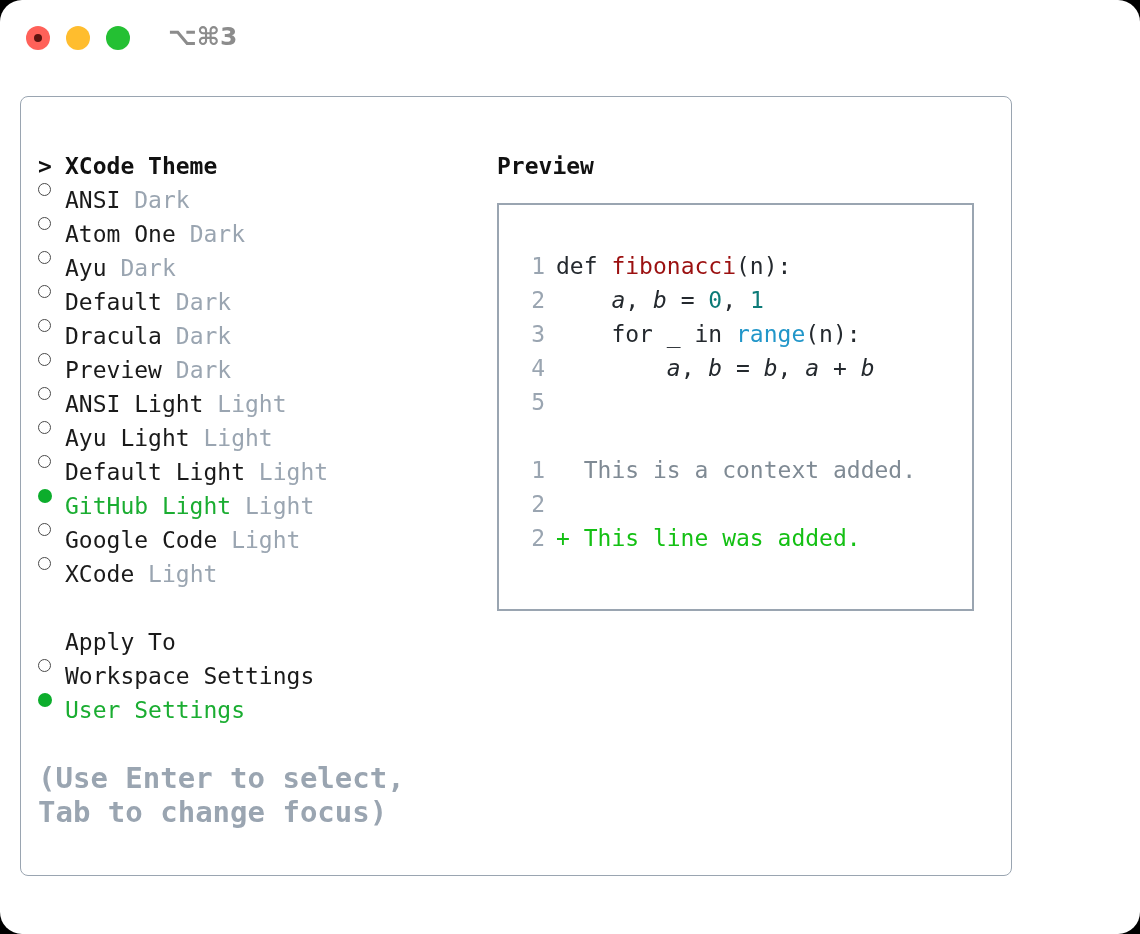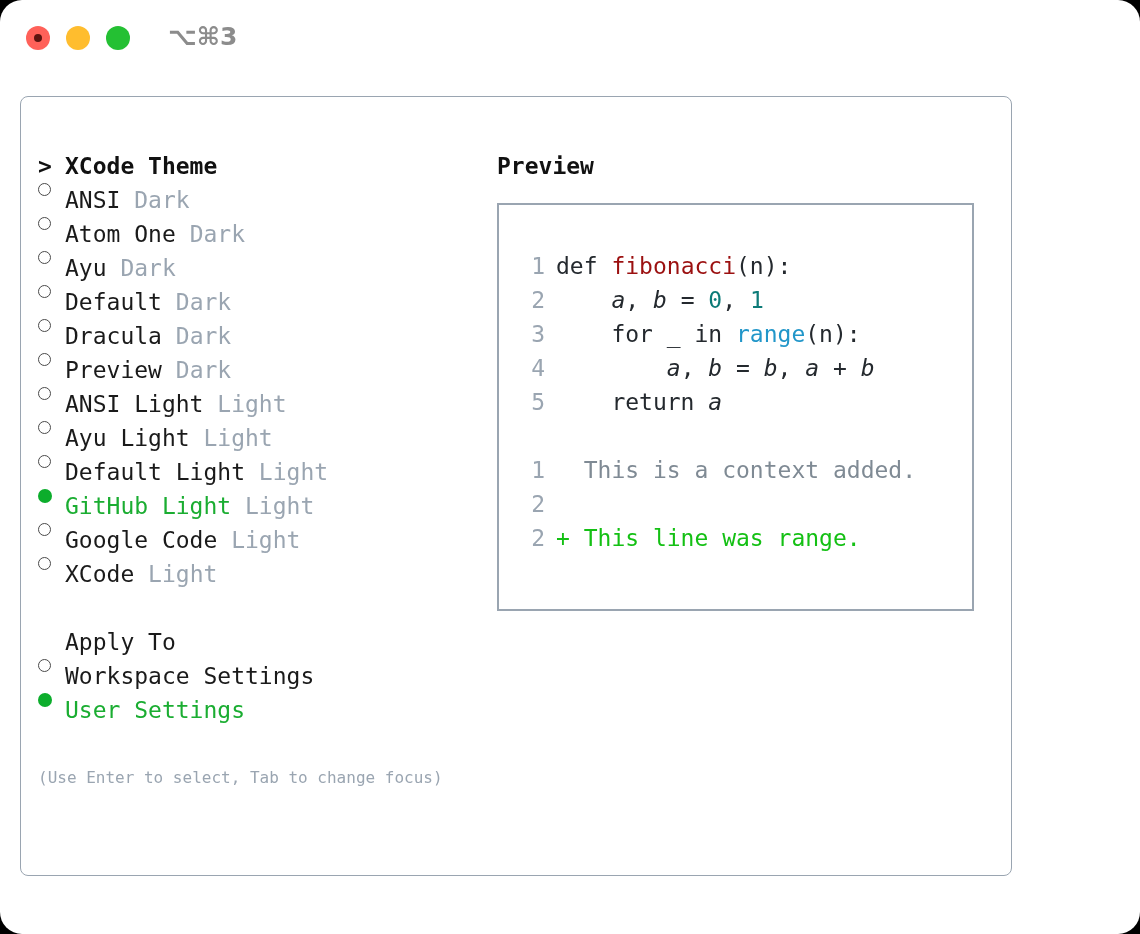--- a/index.html
+++ b/index.html
@@ -144,25 +144,26 @@
   .apply-header {
     height: 34px;
     line-height: 34px;
     font-size: 23px;
     color: #1a1a1a;
     padding-left: 27px;
     white-space: pre;
   }
   .hint {
     margin-top: 34px;
-    font-size: 16px;
+    font-size: 29px;
     line-height: 34px;
     color: #9aa5b1;
     width: 410px;
     white-space: pre-wrap;
+    font-weight: bold;
   }
 
   
   .right-col {
     position: absolute;
     left: 476px;
     top: 52px;
     width: 500px;
   }
   .preview-title {
@@ -259,25 +260,25 @@
     </div>
 
     <div class="right-col">
       <div class="preview-title">Preview</div>
       <div class="preview-box">
         <div id="code-block">
             <div class="code-line"><span class="lineno">1</span><span><span class="tok-kw">def </span><span class="tok-fn">fibonacci</span><span class="tok-plain">(n):</span></span></div>
             <div class="code-line"><span class="lineno">2</span><span><span class="tok-plain">    </span><span class="tok-var">a</span><span class="tok-plain">, </span><span class="tok-var">b</span><span class="tok-plain"> = </span><span class="tok-num">0</span><span class="tok-plain">, </span><span class="tok-num">1</span></span></div>
             <div class="code-line"><span class="lineno">3</span><span><span class="tok-kw">    for _ in </span><span class="tok-builtin">range</span><span class="tok-plain">(n):</span></span></div>
             <div class="code-line"><span class="lineno">4</span><span><span class="tok-plain">        </span><span class="tok-var">a</span><span class="tok-plain">, </span><span class="tok-var">b</span><span class="tok-plain"> = </span><span class="tok-var">b</span><span class="tok-plain">, </span><span class="tok-var">a</span><span class="tok-plain"> + </span><span class="tok-var">b</span></span></div>
-            <div class="code-line"><span class="lineno">5</span><span><span class="tok-kw">    return </span><span class="tok-var">a</span></span></div>
+            <div class="code-line"><span class="lineno">5</span></div>
           </div>
         <div class="blank-line"></div>
         <div id="diff-block">
             <div class="code-line"><span class="lineno">1</span><span class="diff-ctx">  This is a context added.</span></div>
             <div class="code-line"><span class="lineno">2</span></div>
-            <div class="code-line"><span class="lineno">2</span><span class="diff-add">+ This line was range.</span></div>
+            <div class="code-line"><span class="lineno">2</span><span class="diff-add">+ This line was added.</span></div>
           </div>
       </div>
     </div>
 
   </div>
 </div>
 
 </body></html>

